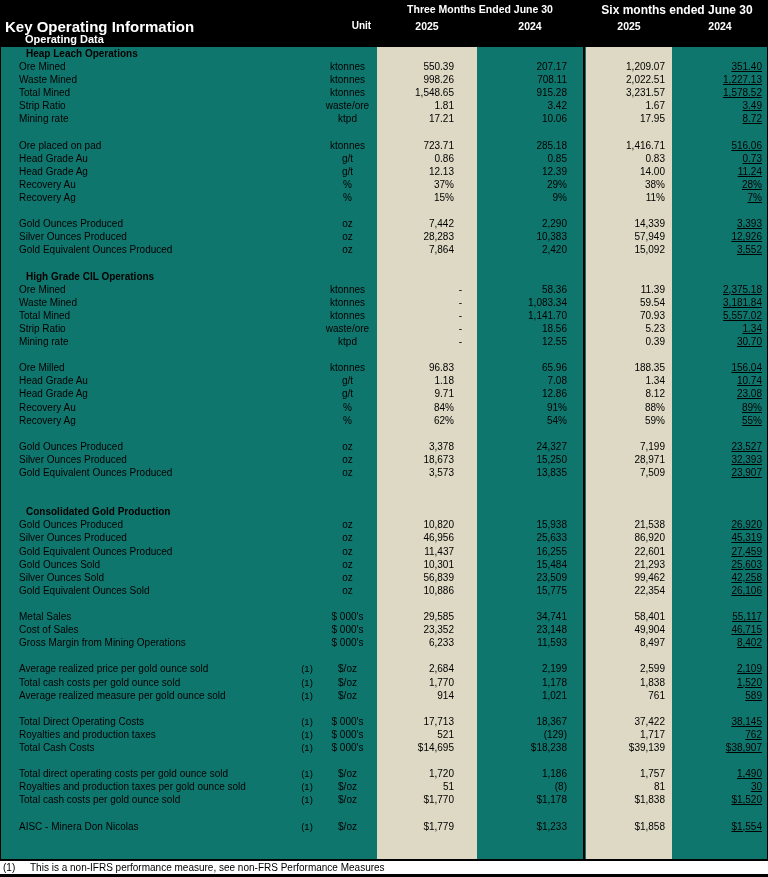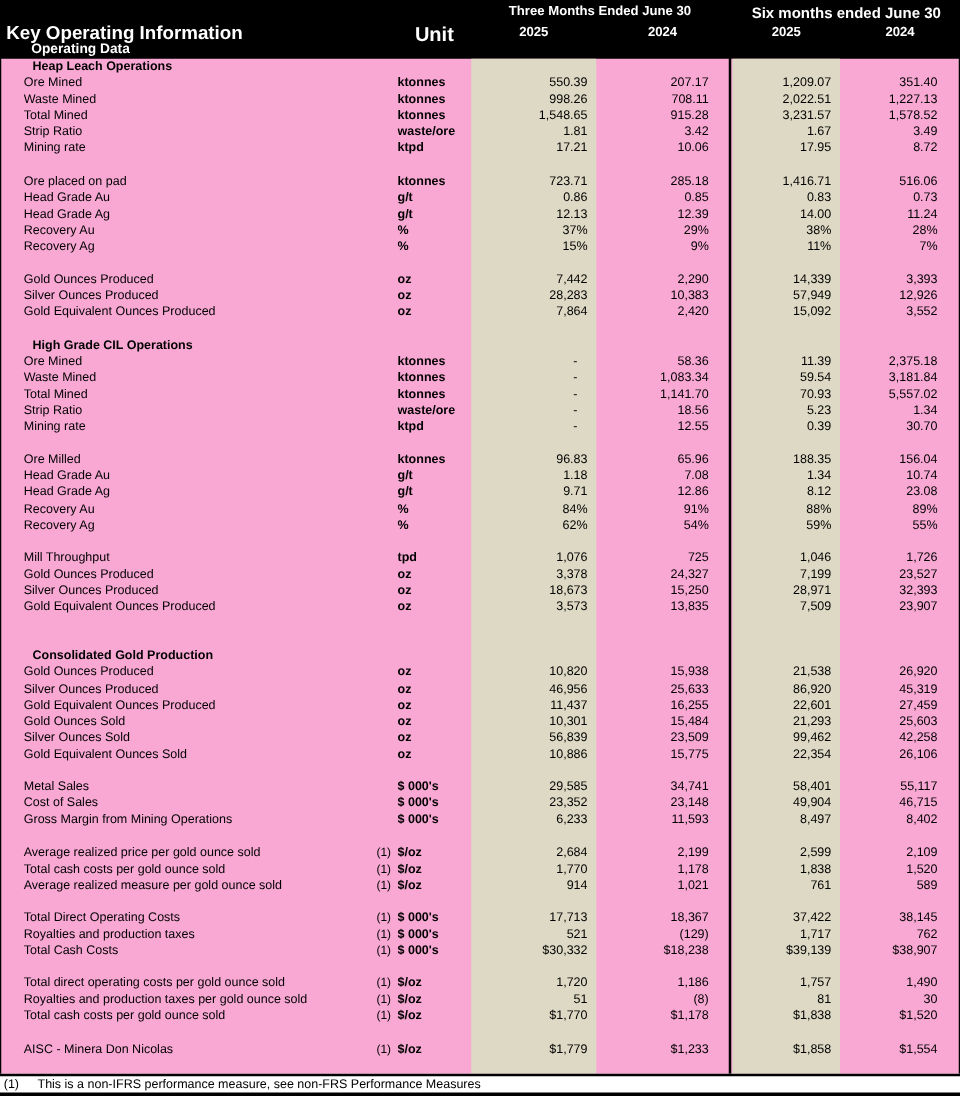--- a/index.html
+++ b/index.html
@@ -1,48 +1,48 @@
 <!DOCTYPE html>
 <html><head>
 <meta charset="utf-8">
 <style>
   html,body{margin:0;padding:0;background:#fff;}
-  .page{position:relative;width:768px;height:877px;background:#f9a8d4;overflow:hidden;
+  .page{position:relative;width:768px;height:877px;background:#0f766e;overflow:hidden;
         font-family:"Liberation Sans", sans-serif;color:#000;}
   
   .hdr{position:absolute;left:0;top:0;width:768px;height:47px;background:#000;color:#fff;}
   .hdr span{position:absolute;white-space:nowrap;font-weight:bold;}
   .g1{left:377px;top:3px;width:206px;text-align:center;font-size:10.5px;}
   .g2{left:586px;top:3px;width:182px;text-align:center;font-size:12px;}
   .ttl{left:5px;top:18px;font-size:15px;}
-  .unit-h{left:318px;top:20px;width:59px;text-align:center;font-size:16px;}
+  .unit-h{left:332px;top:20px;width:59px;text-align:center;font-size:10px;}
   .y1{left:377px;top:20px;width:100px;text-align:center;font-size:10.5px;}
   .y2{left:477px;top:20px;width:106px;text-align:center;font-size:10.5px;}
   .y3{left:586px;top:20px;width:86px;text-align:center;font-size:10.5px;}
   .y4{left:672px;top:20px;width:96px;text-align:center;font-size:10.5px;}
   .sub{left:25px;top:33px;font-size:11px;text-align:right;}
   
   .stripe{position:absolute;top:47px;height:812px;}
   .stripe.s1{left:377px;width:100px;}
   .stripe.s2{left:586px;width:86px;}
   .vline{position:absolute;left:583px;top:46px;width:2px;height:831px;background:#000;}
   .edge{position:absolute;top:46px;width:1px;height:831px;background:#000;}
   .edge.l{left:0;} .edge.r{left:767px;}
   
   .rows{position:absolute;left:0;top:47px;width:768px;}
   .row{display:grid;grid-template-columns:296px 22px 59px 100px 106px 3px 86px 96px;
        height:13.1px;line-height:13.2px;font-size:10px;}
   .row div{overflow:hidden;white-space:nowrap;}
   .c-label{padding-left:19px;}
   .row.section .c-label{font-weight:bold;font-size:10px;padding-left:26px;}
   .c-ref{text-align:center;font-size:9.5px;}
-  .c-unit{text-align:left;font-weight:bold;}
+  .c-unit{text-align:center;}
   .v{text-align:right;}
-  .v1{padding-right:7px;} .v2{padding-right:16px;}
-  .v3{padding-right:7px;} .v4{padding-right:18px;}
+  .v1{padding-right:23px;} .v2{padding-right:16px;}
+  .v3{padding-right:7px;} .v4{padding-right:6px;text-decoration:underline;}
   .v.dash1{padding-right:15px;}
   
   .foot{position:absolute;left:0;top:859px;width:768px;height:18px;box-sizing:border-box;
         border-top:2px solid #000;border-bottom:3px solid #000;background:#fff;font-size:10px;}
   .foot span{position:absolute;top:1px;white-space:nowrap;}
   .f-ref{left:3px;}
   .f-txt{left:30px;}
 </style>
 </head>
 <body>
@@ -317,30 +317,20 @@
         <div class="v v1">62%</div>
         <div class="v v2">54%</div>
         <div class=""></div>
         <div class="v v3">59%</div>
         <div class="v v4">55%</div>
       </div>
       <div class="row">
         <div class="c-label"></div>
       </div>
       <div class="row">
-        <div class="c-label">Mill Throughput</div>
-        <div class="c-ref"></div>
-        <div class="c-unit">tpd</div>
-        <div class="v v1">1,076</div>
-        <div class="v v2">725</div>
-        <div class=""></div>
-        <div class="v v3">1,046</div>
-        <div class="v v4">1,726</div>
-      </div>
-      <div class="row">
         <div class="c-label">Gold Ounces Produced</div>
         <div class="c-ref"></div>
         <div class="c-unit">oz</div>
         <div class="v v1">3,378</div>
         <div class="v v2">24,327</div>
         <div class=""></div>
         <div class="v v3">7,199</div>
         <div class="v v4">23,527</div>
       </div>
       <div class="row">
@@ -520,21 +510,21 @@
         <div class="v v1">521</div>
         <div class="v v2">(129)</div>
         <div class=""></div>
         <div class="v v3">1,717</div>
         <div class="v v4">762</div>
       </div>
       <div class="row">
         <div class="c-label">Total Cash Costs</div>
         <div class="c-ref">(1)</div>
         <div class="c-unit">$ 000's</div>
-        <div class="v v1">$30,332</div>
+        <div class="v v1">$14,695</div>
         <div class="v v2">$18,238</div>
         <div class=""></div>
         <div class="v v3">$39,139</div>
         <div class="v v4">$38,907</div>
       </div>
       <div class="row">
         <div class="c-label"></div>
       </div>
       <div class="row">
         <div class="c-label">Total direct operating costs per gold ounce sold</div>

